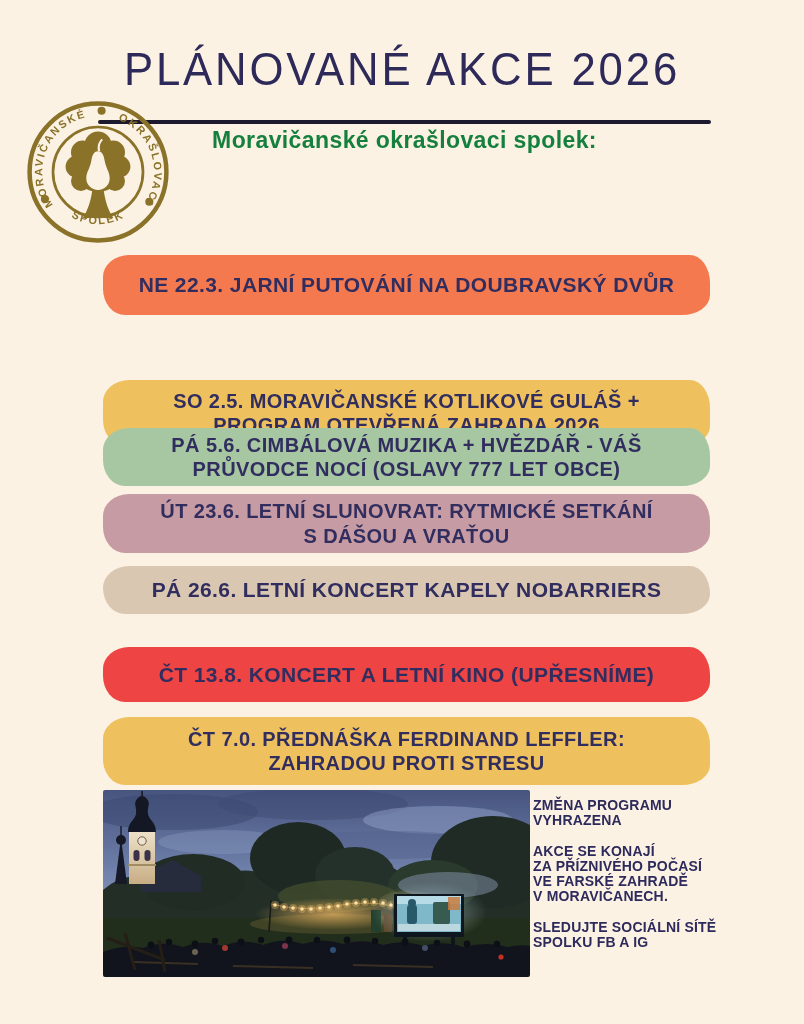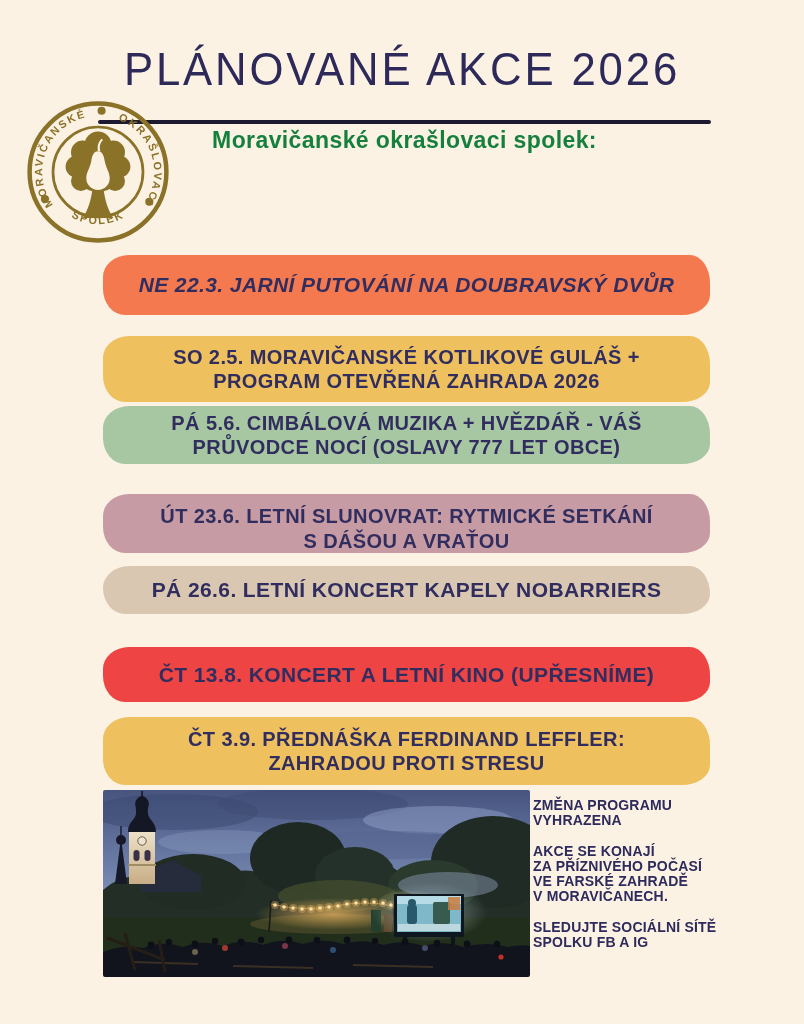--- a/index.html
+++ b/index.html
@@ -30,22 +30,22 @@
     display:flex;align-items:center;justify-content:center;
     border-radius:26px 20px 28px 22px / 22px 28px 20px 26px;
   }
   .pill-text{
     text-align:center;color:#312e5f;font-weight:bold;
     font-size:21px;line-height:1.2;letter-spacing:.4px;white-space:pre-line;
   }
   .p1{top:171px;height:62px;}
   .p2{top:255px;height:60px;}
   .p3{top:336px;height:66px;}
-  .p4{top:406px;height:58px;}
-  .p5{top:494px;height:59px;align-items:flex-end;}
+  .p4{top:428px;height:58px;}
+  .p5{top:494px;height:59px;}
   .p6{top:566px;height:48px;}
   .p7{top:647px;height:55px;}
   .p8{top:717px;height:68px;}
   .p3 .pill-text,.p4 .pill-text,.p5 .pill-text,.p8 .pill-text{font-size:20px;line-height:1.22;}
   
   .photo{
     position:absolute;left:103px;top:790px;width:427px;height:187px;
     overflow:hidden;border-radius:2px;
   }
   
@@ -97,43 +97,43 @@
         <circle cx="80" cy="74" r="28"></circle>
         <path d="M74 96 L86 96 C87 110 91 122 97 131 L63 131 C69 122 73 110 74 96 Z"></path>
       </g>
       <g fill="#fcf2e4">
         <path d="M80 57 C75 57 73.5 62 72.5 68 C71 76 67 80 67 87 A13 13 0 0 0 93 87 C93 80 89 76 87.5 68 C86.5 62 85 57 80 57 Z"></path>
         <path d="M80 57 C79 51 80 47 84 43 L85.5 44.5 C82 48 81.5 52 82.5 57 Z"></path>
       </g>
     </g>
   </svg>
 
-  <div class="pill p2" style="background: rgb(245, 121, 78); font-style: italic;">
+  <div class="pill p2" style="background: rgb(245, 121, 78);">
     <span class="pill-text">NE 22.3. JARNÍ PUTOVÁNÍ NA DOUBRAVSKÝ DVŮR</span>
   </div>
-  <div class="pill p3" style="background: rgb(238, 192, 94);">
+  <div class="pill p3" style="background: rgb(238, 192, 94); margin-top: 44px;">
     <span class="pill-text">SO 2.5. MORAVIČANSKÉ KOTLIKOVÉ GULÁŠ +
 PROGRAM OTEVŘENÁ ZAHRADA 2026</span>
   </div>
   <div class="pill p4" style="background: rgb(167, 199, 162);">
     <span class="pill-text">PÁ 5.6. CIMBÁLOVÁ MUZIKA + HVĚZDÁŘ - VÁŠ
 PRŮVODCE NOCÍ (OSLAVY 777 LET OBCE)</span>
   </div>
   <div class="pill p5" style="background: rgb(199, 155, 163);">
     <span class="pill-text">ÚT 23.6. LETNÍ SLUNOVRAT: RYTMICKÉ SETKÁNÍ
 S DÁŠOU A VRAŤOU</span>
   </div>
   <div class="pill p6" style="background: rgb(217, 199, 178);">
     <span class="pill-text">PÁ 26.6. LETNÍ KONCERT KAPELY NOBARRIERS</span>
   </div>
   <div class="pill p7" style="background: #ef4444;">
     <span class="pill-text">ČT 13.8. KONCERT A LETNÍ KINO (UPŘESNÍME)</span>
   </div>
   <div class="pill p8" style="background: rgb(238, 192, 94);">
-    <span class="pill-text">ČT 3.9. PŘEDNÁŠKA FERDINAND LEFFLER:
+    <span class="pill-text">ČT 7.0. PŘEDNÁŠKA FERDINAND LEFFLER:
 ZAHRADOU PROTI STRESU</span>
   </div>
 
   <div class="photo">
     <svg width="427" height="187" viewBox="0 0 427 187" role="img" aria-label="Evening open-air cinema in a garden: church tower at left, dark trees, string lights, bright projection screen and seated audience silhouettes">
       <defs>
         <linearGradient id="sky" x1="0" y1="0" x2="0" y2="1">
           <stop offset="0" stop-color="#46547e"></stop>
           <stop offset="0.55" stop-color="#6d7ea9"></stop>
           <stop offset="1" stop-color="#93a2c4"></stop>

